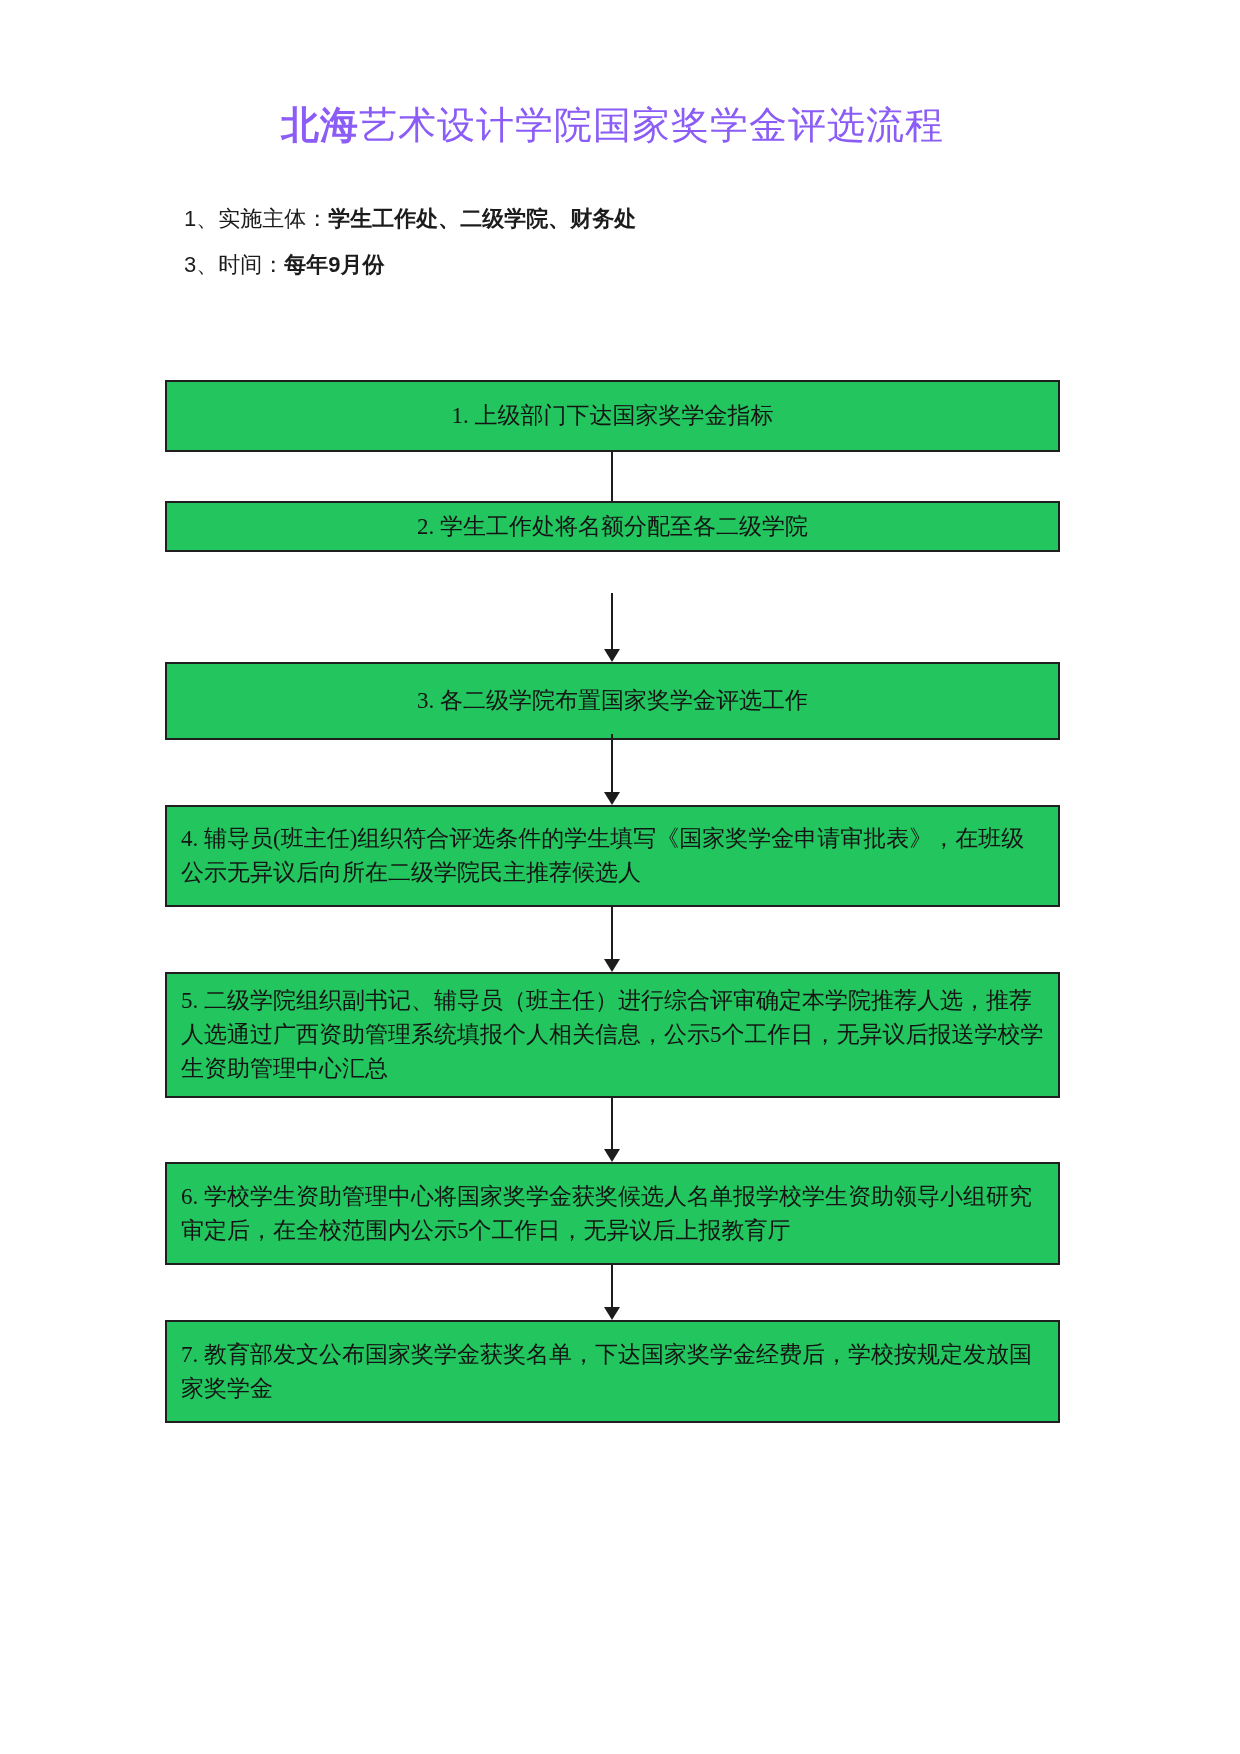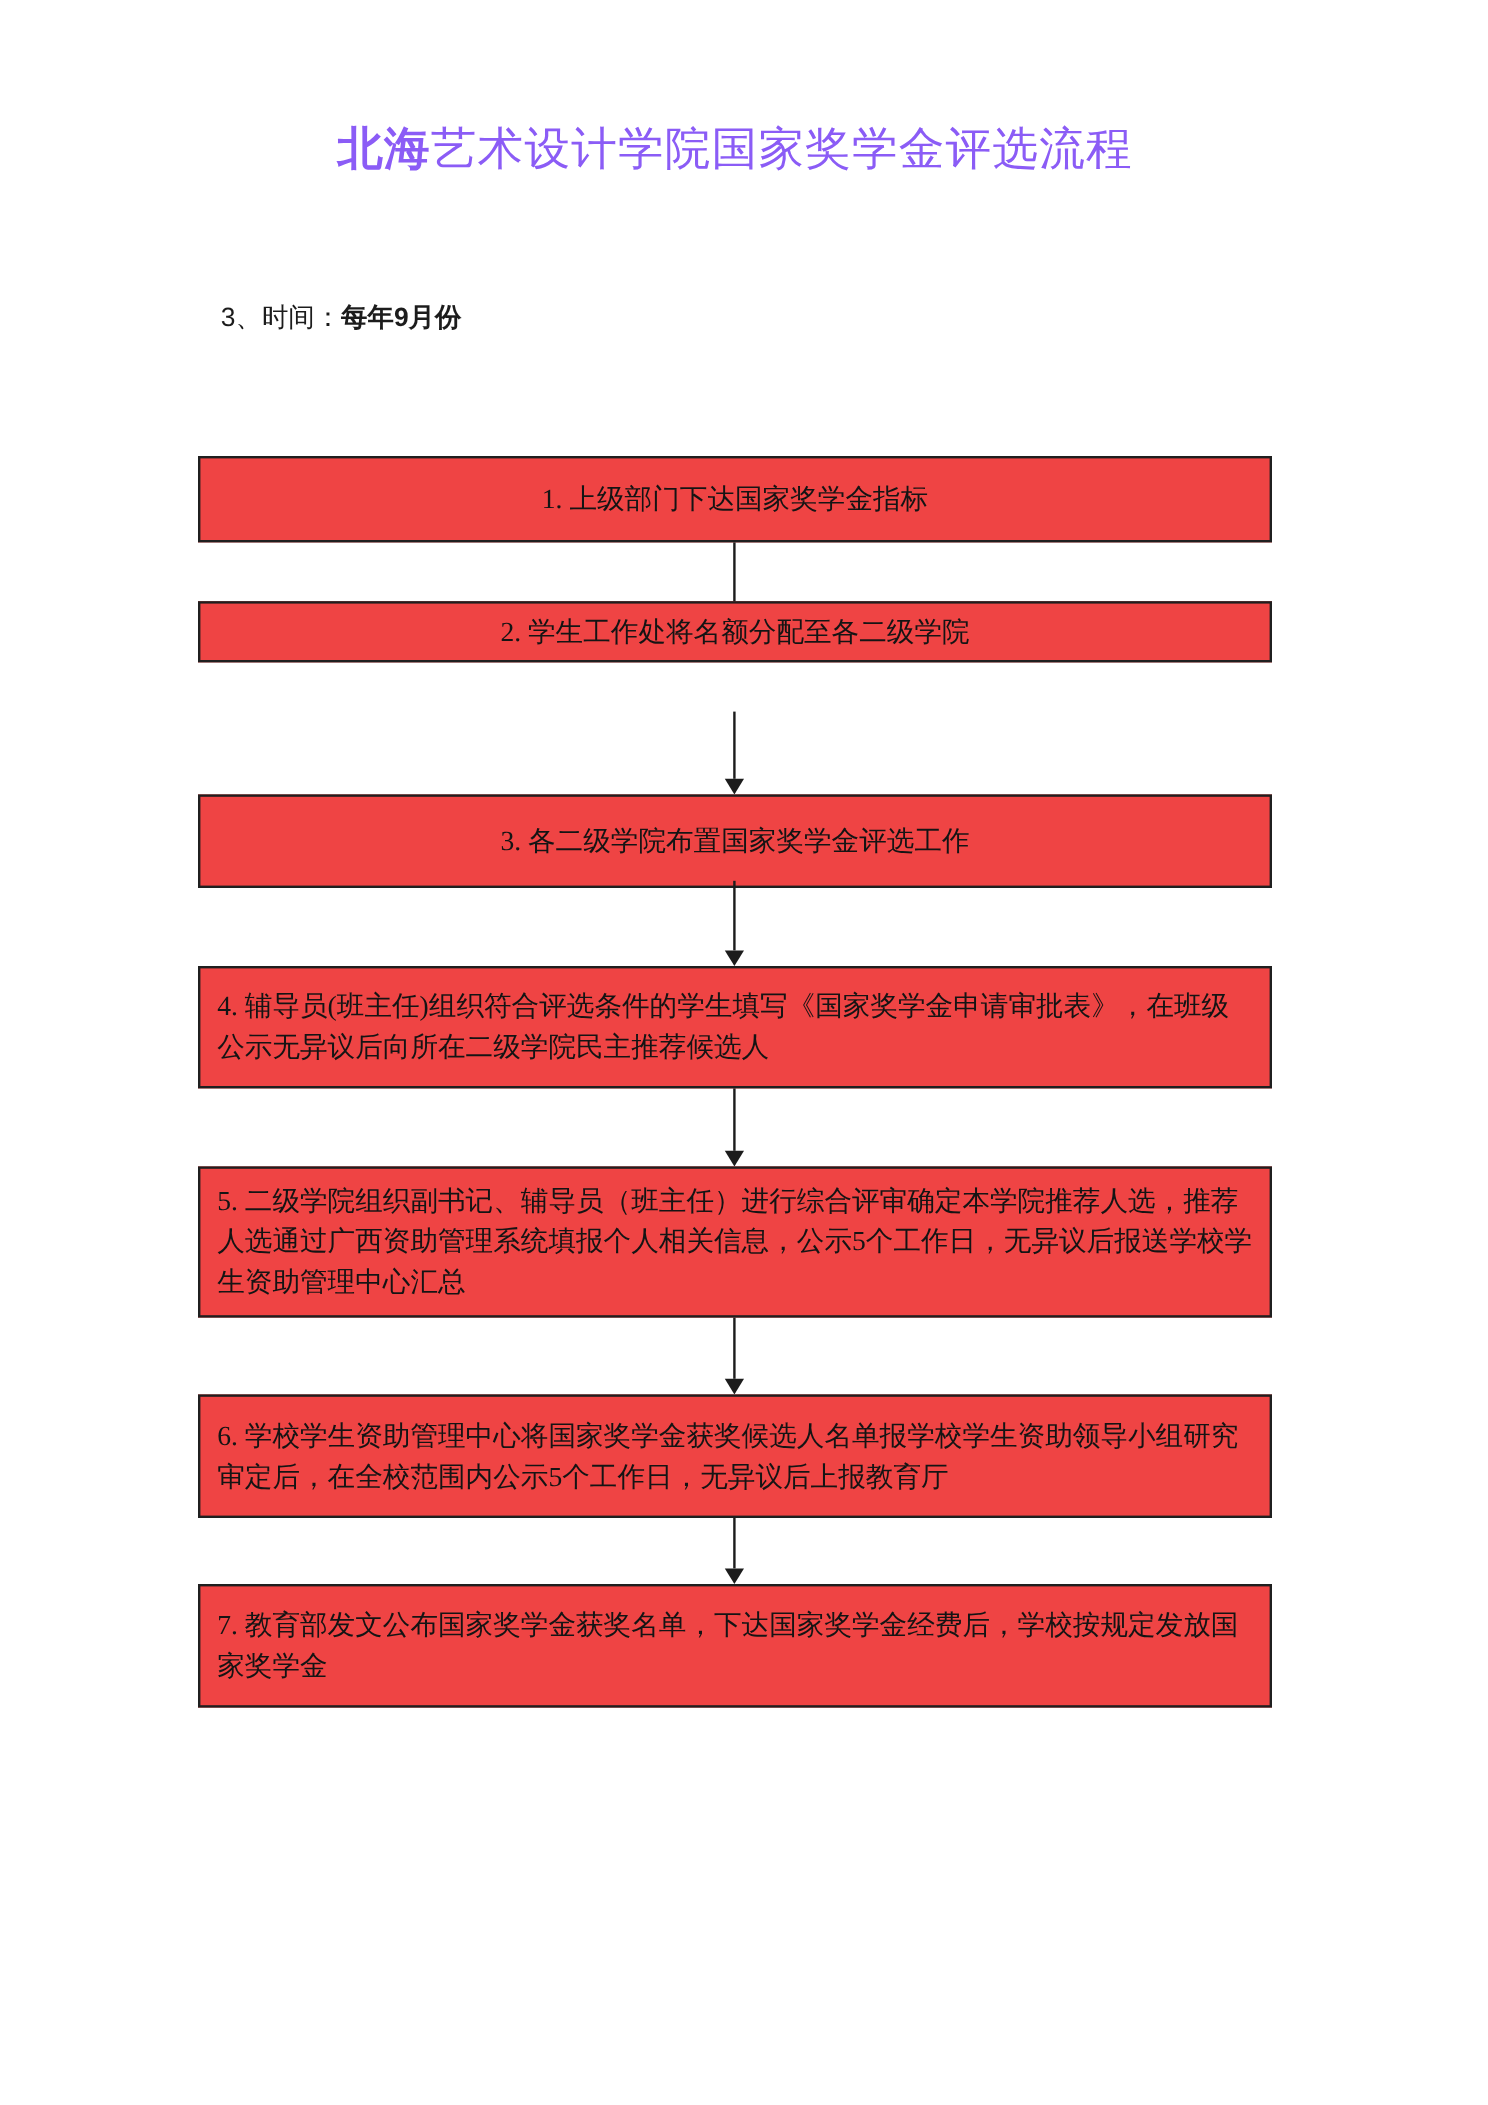--- a/index.html
+++ b/index.html
@@ -44,21 +44,21 @@
   .meta-line .meta-value { font-weight: 700; }
   #meta-1 { top: 204px; }
   #meta-2 { top: 250px; }
 
   .flow-box {
     position: absolute;
     left: 165px;
     width: 895px;
     box-sizing: border-box;
     border: 2px solid #1f1f1f;
-    background: #ef4444;
+    background: #22c55e;
     font-family: "Liberation Serif", "DejaVu Serif", serif;
     font-size: 23px;
     line-height: 34px;
     color: #141414;
     display: flex;
     align-items: center;
   }
   .flow-box.center {
     justify-content: center;
     text-align: center;
@@ -103,20 +103,23 @@
 </style>
 </head>
 <body>
 
 <div class="page">
 
   <div class="doc-title">
     <span class="title-prefix">北海</span><span class="title-rest">艺术设计学院国家奖学金评选流程</span>
   </div>
 
+  <div class="meta-line" id="meta-1">
+    <span class="meta-label">1、实施主体：</span><span class="meta-value">学生工作处、二级学院、财务处</span>
+  </div>
 
   <div class="meta-line" id="meta-2">
     <span class="meta-label">3、时间：</span><span class="meta-value">每年9月份</span>
   </div>
 
   <div class="flow-box center" id="box-1">
     <span>1. 上级部门下达国家奖学金指标</span>
   </div>
 
   <div class="arrow" id="arrow-1">

